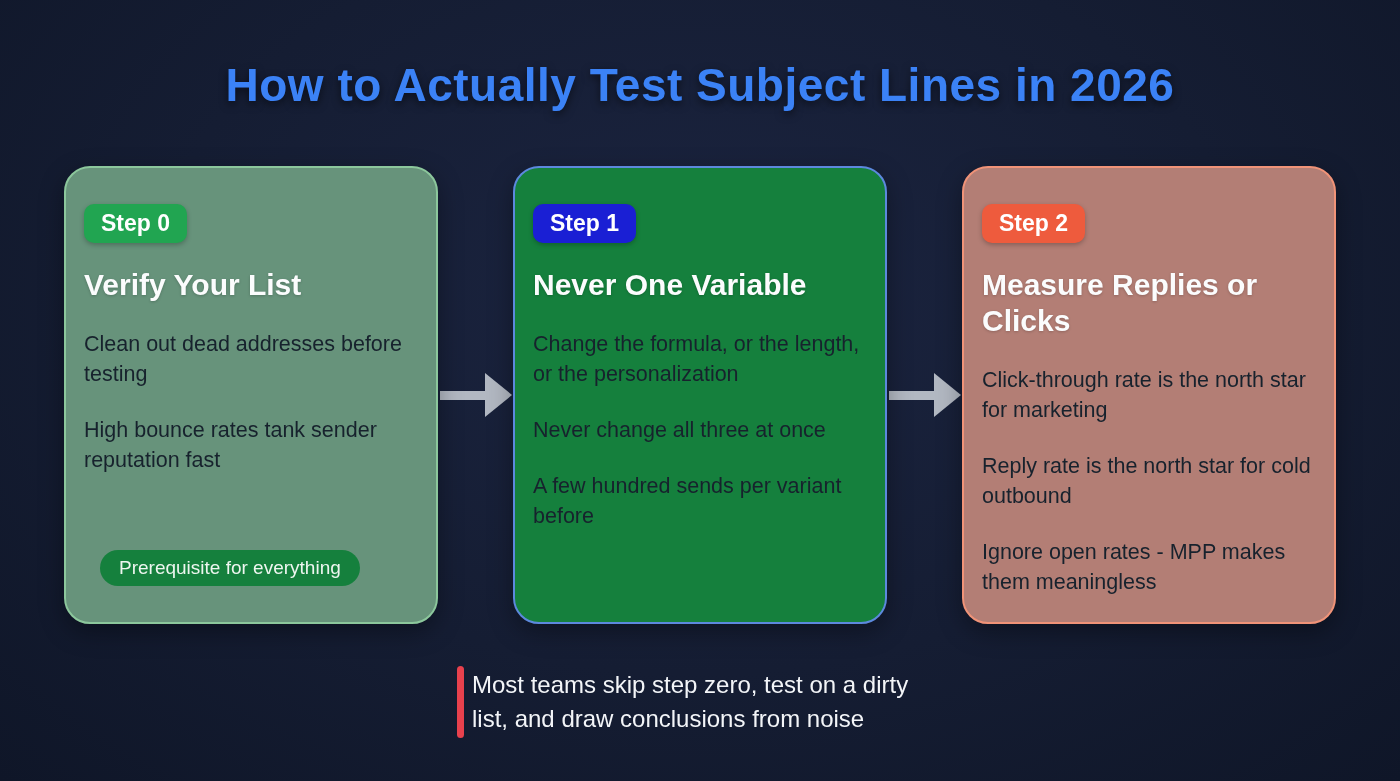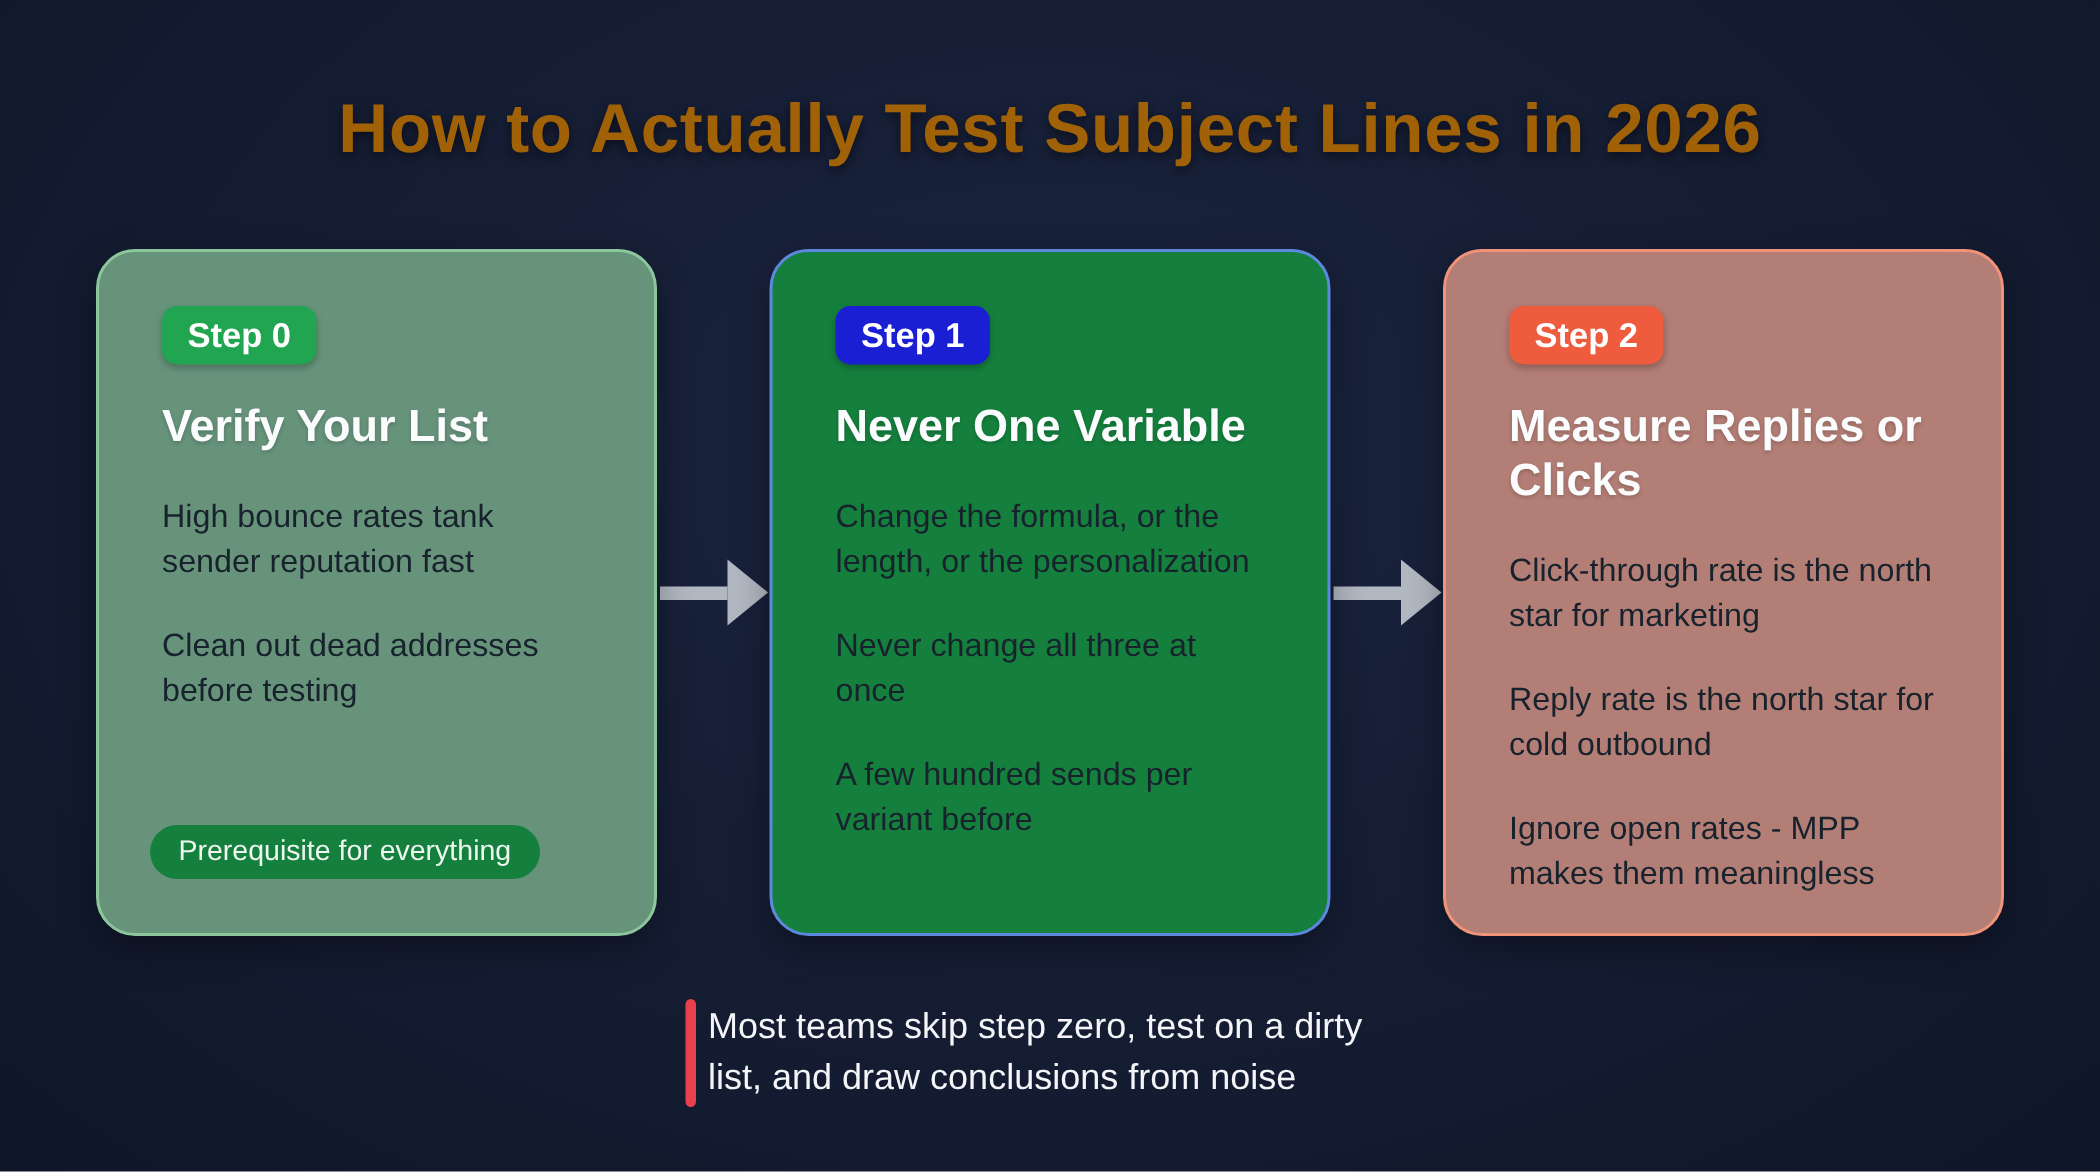--- a/index.html
+++ b/index.html
@@ -8,35 +8,35 @@
     font-family: "Liberation Sans", sans-serif;
     background: radial-gradient(ellipse at 50% 38%, #1b2440 0%, #151d33 55%, #0f1628 100%);
     position: relative;
   }
   .page-title {
     margin-top: 58px;
     text-align: center;
     font-size: 46px;
     font-weight: 800;
     letter-spacing: 0.5px;
-    color: #a16207;
+    color: #3b82f6;
     text-shadow: 0 3px 8px rgba(0,0,0,0.55);
   }
   .cards-row {
     margin-top: 54px;
     display: flex;
     justify-content: center;
     align-items: stretch;
   }
   .step-card {
     width: 374px;
     height: 458px;
     border-radius: 26px;
     border: 2px solid transparent;
-    padding: 36px 42px;
+    padding: 36px 18px;
     position: relative;
     box-shadow: 0 8px 24px rgba(0,0,0,0.35);
   }
   .step-badge {
     display: inline-block;
     padding: 6px 17px;
     border-radius: 10px;
     font-size: 23px;
     font-weight: 700;
     color: #ffffff;
@@ -101,22 +101,22 @@
 <body>
 
 <h1 class="page-title">How to Actually Test Subject Lines in 2026</h1>
 
 <div class="cards-row">
 
   <div class="step-card" style="background: rgb(103, 147, 123); border-color: rgb(140, 199, 156);">
     <span class="step-badge" style="background: rgb(33, 165, 81);">Step 0</span>
     <div class="card-title">Verify Your List</div>
     <div class="card-body">
+      <p>Clean out dead addresses before testing</p>
       <p>High bounce rates tank sender reputation fast</p>
-      <p>Clean out dead addresses before testing</p>
     </div>
     <span class="card-tag" style="background: #15803d;">Prerequisite for everything</span>
   </div>
 
   <div class="arrow">
     <span class="shaft" style="background: rgb(178, 184, 194);"></span>
     <span class="head" style="border-left-color: rgb(178, 184, 194);"></span>
   </div>
 
   <div class="step-card" style="background: #15803d; border-color: rgb(92, 137, 221);">

